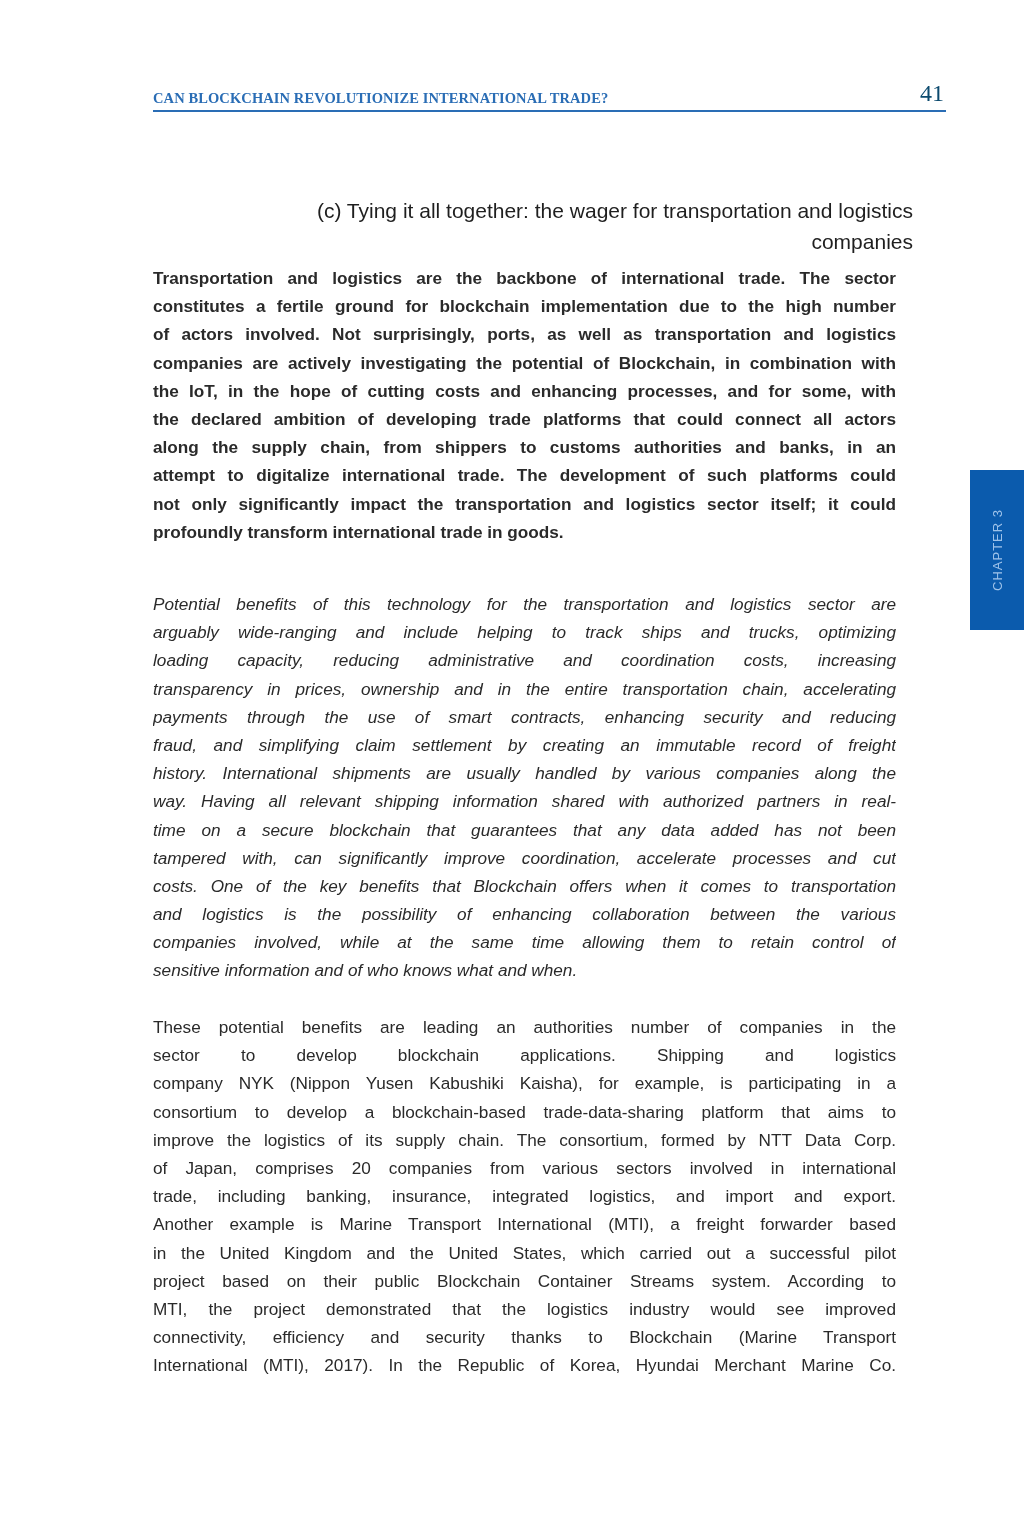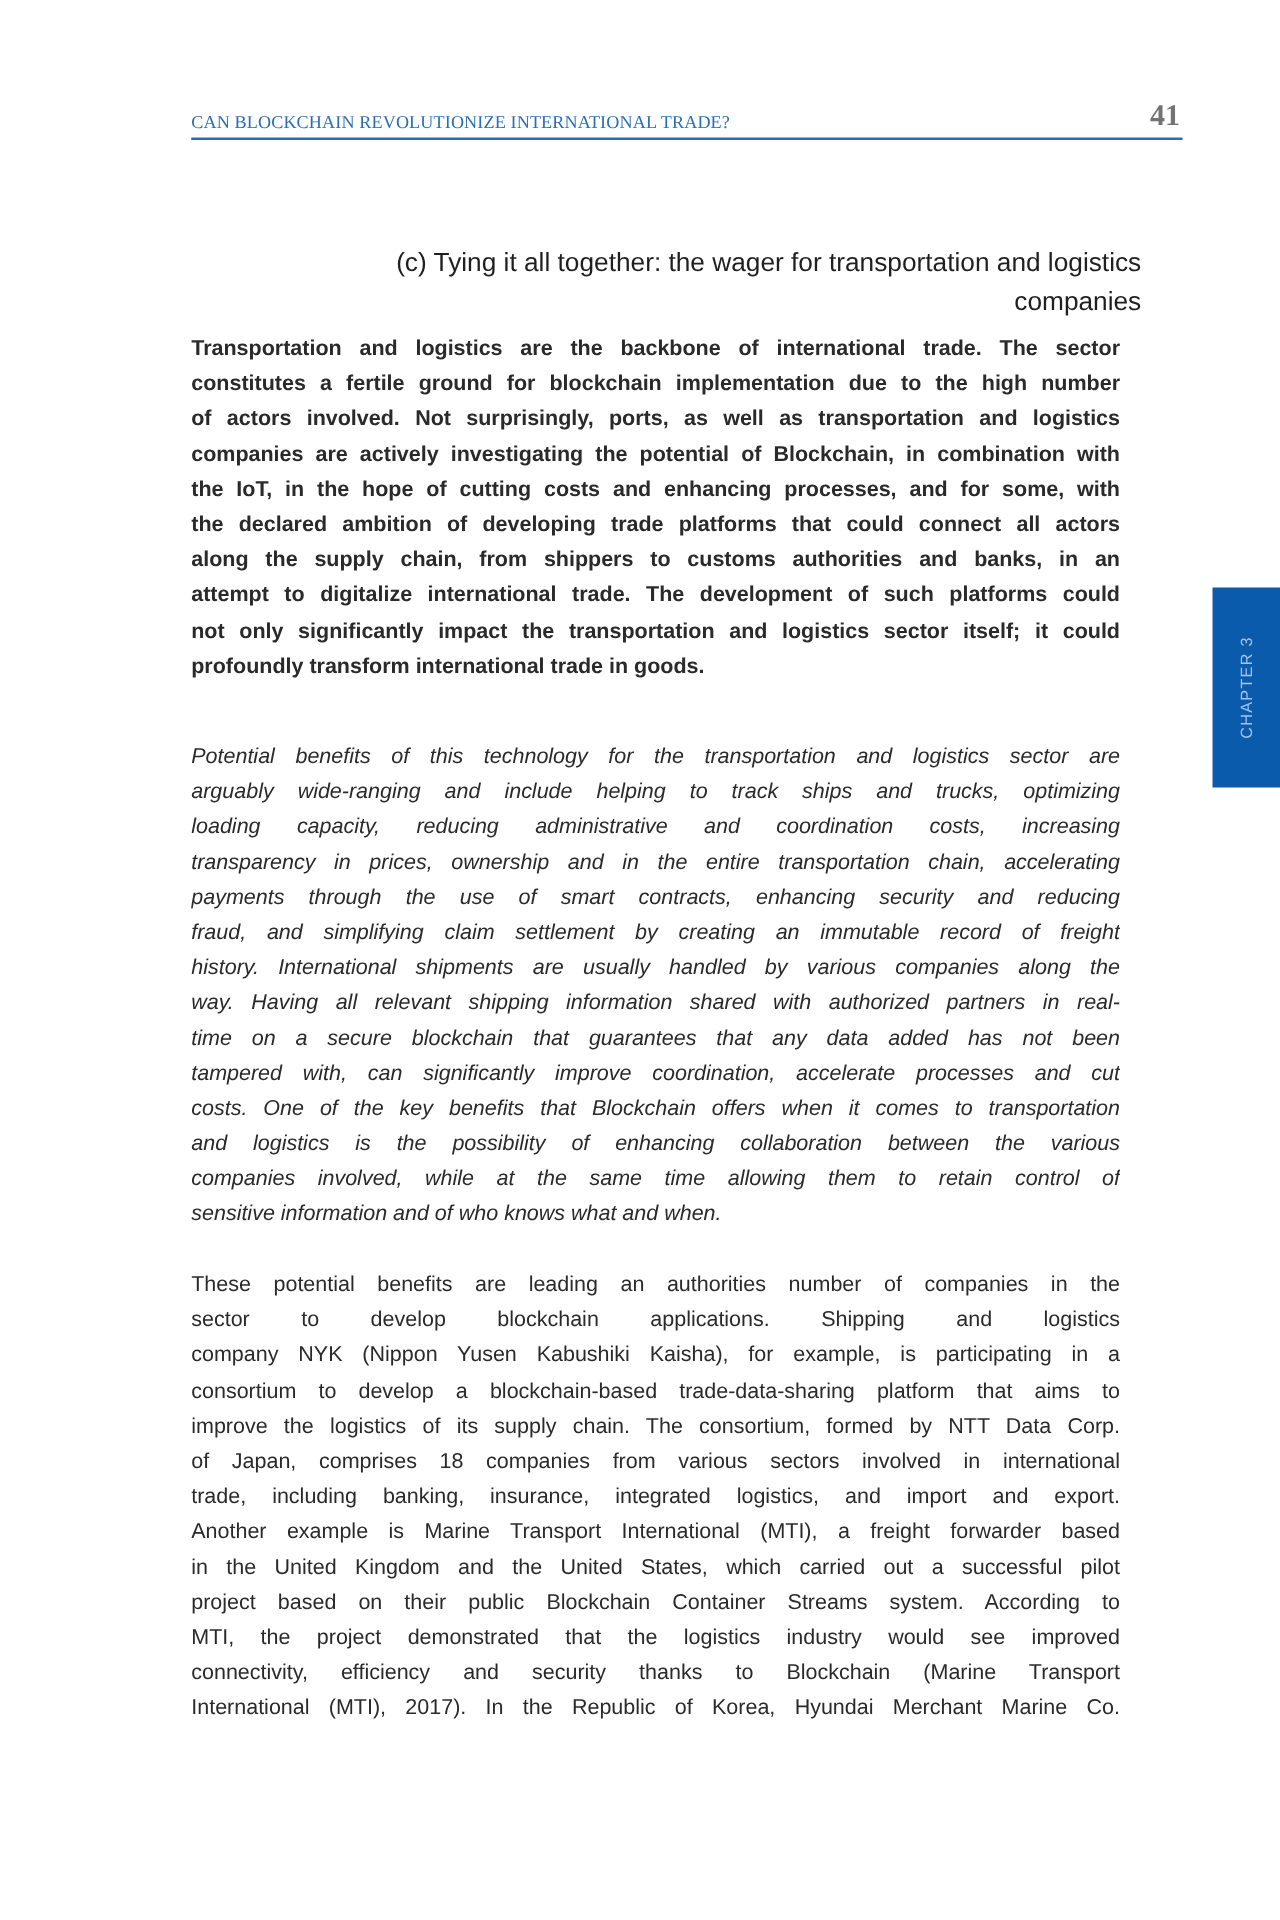--- a/index.html
+++ b/index.html
@@ -6,26 +6,26 @@
   body {
     width: 1024px; height: 1536px; background: #ffffff; position: relative; overflow: hidden;
     font-family: "Liberation Sans", sans-serif; color: #2a2a2a;
   }
   .running-head {
     position: absolute; left: 153px; top: 80px; width: 793px; height: 30px;
     border-bottom: 2px solid #2a6db5;
   }
   .running-title {
     position: absolute; left: 0; top: 10px;
-    font-family: "Liberation Serif", serif; font-weight: normal; font-size: 14.5px;
+    font-family: "Liberation Serif", serif; font-weight: bold; font-size: 14.5px;
     color: #2a6db5; letter-spacing: 0.1px;
   }
   .page-number {
     position: absolute; right: 2px; top: 0px;
-    font-family: "Liberation Serif", serif; font-weight: bold; font-size: 24px; color: #737373;
+    font-family: "Liberation Serif", serif; font-weight: normal; font-size: 24px; color: #0c4a6e;
   }
   .chapter-tab {
     position: absolute; left: 970px; top: 470px; width: 54px; height: 160px;
     background: #0b5bad;
   }
   .chapter-tab span {
     position: absolute; left: 50%; top: 50%;
     transform: translate(-50%, -50%) rotate(-90deg);
     white-space: nowrap; color: #9fc3ea; font-size: 13px; letter-spacing: 1px;
   }
@@ -88,21 +88,21 @@
     <span class="line">and logistics is the possibility of enhancing collaboration between the various</span>
     <span class="line">companies involved, while at the same time allowing them to retain control of</span>
     <span class="line last">sensitive information and of who knows what and when.</span>
   </div>
 <div class="para" id="p3">
     <span class="line">These potential benefits are leading an authorities number of companies in the</span>
     <span class="line">sector to develop blockchain applications. Shipping and logistics</span>
     <span class="line">company NYK (Nippon Yusen Kabushiki Kaisha), for example, is participating in a</span>
     <span class="line">consortium to develop a blockchain-based trade-data-sharing platform that aims to</span>
     <span class="line">improve the logistics of its supply chain. The consortium, formed by NTT Data Corp.</span>
-    <span class="line">of Japan, comprises 18 companies from various sectors involved in international</span>
+    <span class="line">of Japan, comprises 20 companies from various sectors involved in international</span>
     <span class="line">trade, including banking, insurance, integrated logistics, and import and export.</span>
     <span class="line">Another example is Marine Transport International (MTI), a freight forwarder based</span>
     <span class="line">in the United Kingdom and the United States, which carried out a successful pilot</span>
     <span class="line">project based on their public Blockchain Container Streams system. According to</span>
     <span class="line">MTI, the project demonstrated that the logistics industry would see improved</span>
     <span class="line">connectivity, efficiency and security thanks to Blockchain (Marine Transport</span>
     <span class="line">International (MTI), 2017). In the Republic of Korea, Hyundai Merchant Marine Co.</span>
   </div>
 
 </body></html>

